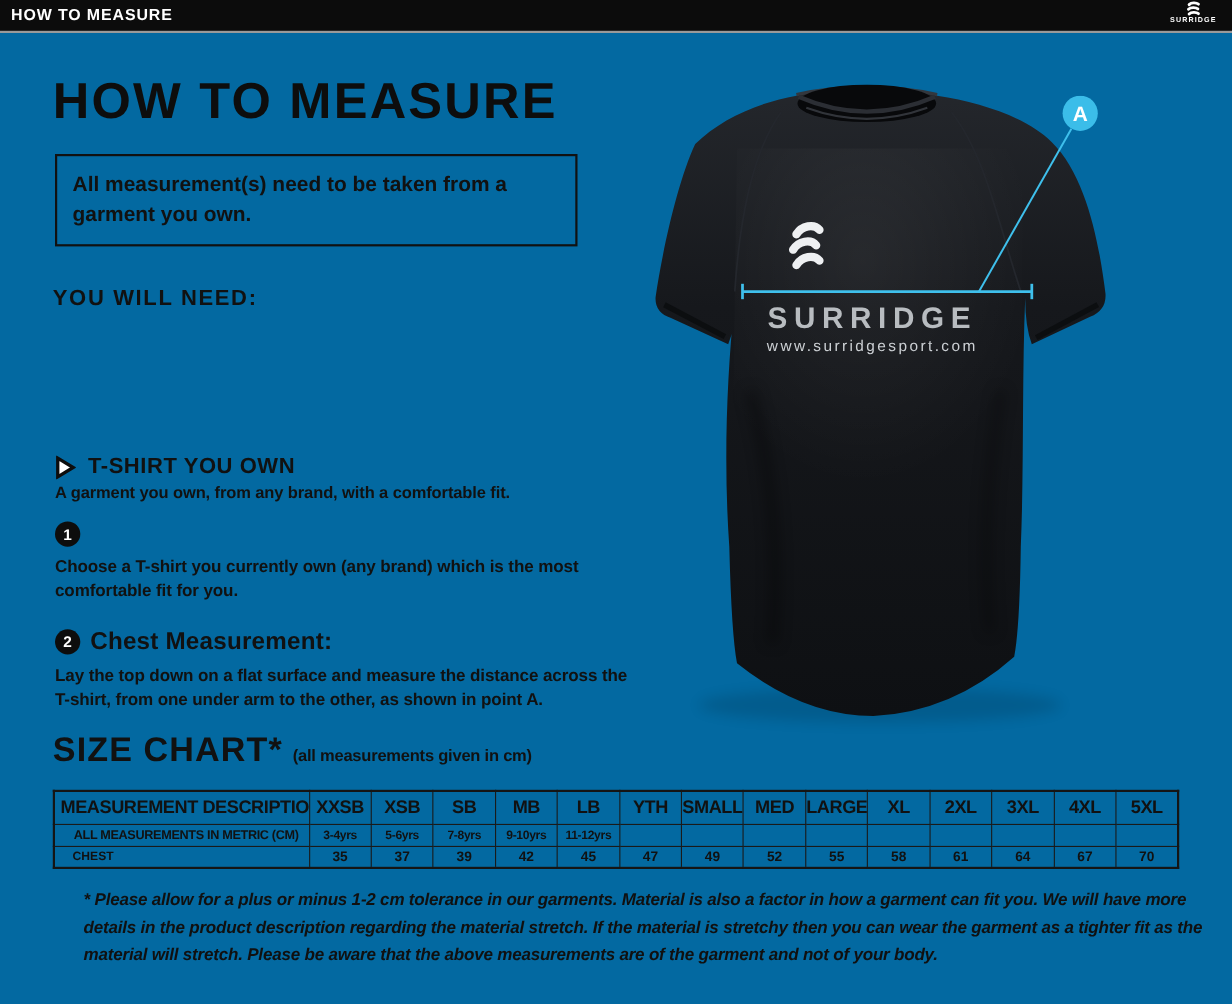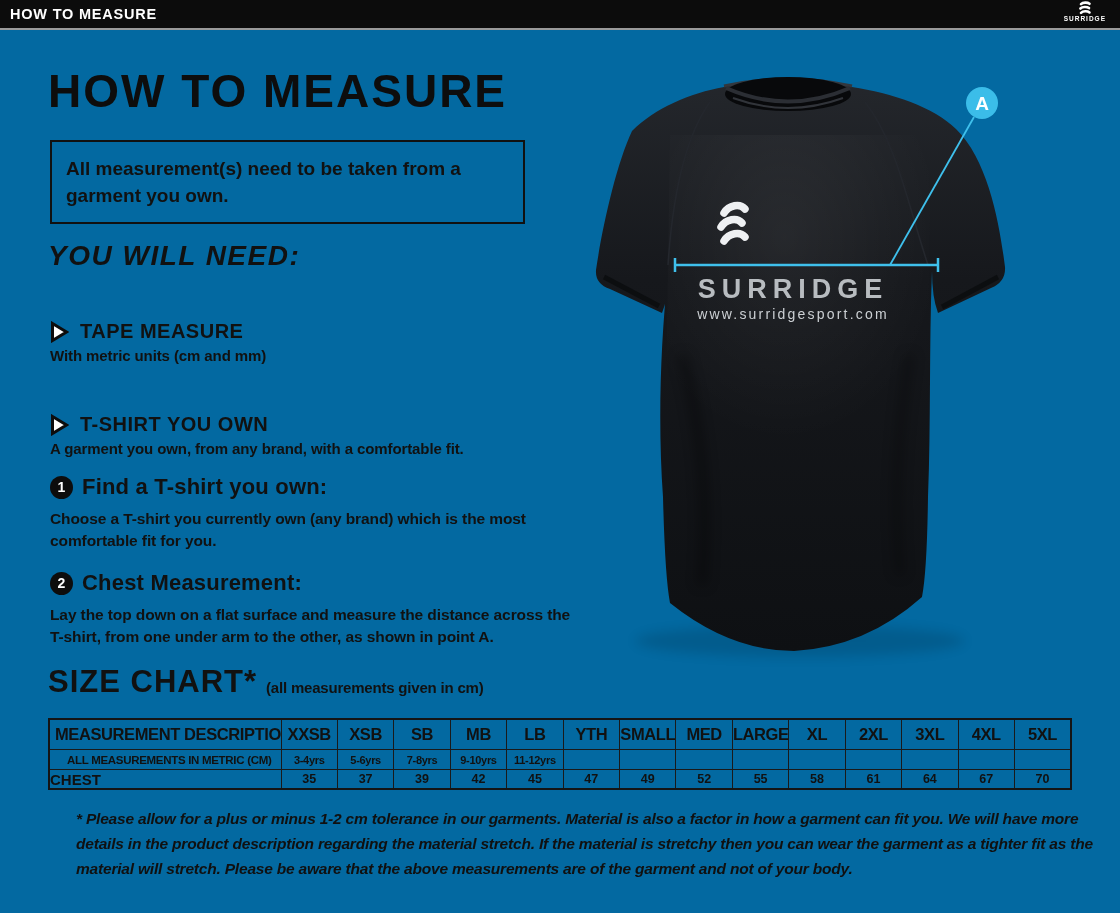--- a/index.html
+++ b/index.html
@@ -8,21 +8,21 @@
   
   .topbar{position:absolute;left:0;top:0;width:1120px;height:28px;background:#0c0c0c;
           border-bottom:2px solid #9a9a9a;display:flex;align-items:center;}
   .topbar-title{color:#fff;font-size:14.5px;font-weight:800;letter-spacing:.8px;margin-left:10px;}
   .topbar-logo{position:absolute;right:14px;top:1px;display:flex;flex-direction:column;align-items:center;}
   .topbar-logo-text{color:#fff;font-size:6.5px;font-weight:700;letter-spacing:1px;margin-top:-1px;}
   
   .h1{position:absolute;left:48px;top:64px;font-size:46px;font-weight:900;letter-spacing:2px;color:#0d0d0d;white-space:nowrap;}
   .notice{position:absolute;left:50px;top:140px;width:443px;border:2.5px solid #111;padding:13px 14px;
           font-size:19px;line-height:27px;font-weight:700;color:#111;}
-  .ywn{position:absolute;left:48px;top:240px;font-size:28px;font-weight:900;letter-spacing:1.5px;font-style:italic;}
+  .ywn{position:absolute;left:48px;top:260px;font-size:20px;font-weight:900;letter-spacing:1.5px;}
   .need{position:absolute;left:50px;width:520px;}
   .need1{top:320px;} .need2{top:391px;margin-top:22px;}
   .need-title-row{display:flex;align-items:center;gap:11px;}
   .need-title{font-size:20px;font-weight:900;letter-spacing:.5px;}
   .need-desc{margin-top:4px;font-size:15px;font-weight:700;letter-spacing:-.1px;}
   .step{position:absolute;left:50px;width:535px;}
   .step1{top:474px;} .step2{top:570px;}
   .step-title-row{display:flex;align-items:center;gap:9px;}
   .badge{width:23px;height:23px;border-radius:50%;background:#0d0d0d;color:#fff;display:flex;
          align-items:center;justify-content:center;font-size:14px;font-weight:800;flex:0 0 23px;}
@@ -35,21 +35,21 @@
   .sc-title{font-size:31px;font-weight:900;letter-spacing:1px;}
   .sc-note{font-size:15px;font-weight:800;margin-left:9px;padding-bottom:4px;letter-spacing:-.2px;}
   table.size{position:absolute;left:48px;top:718px;width:1024px;border-collapse:collapse;
              table-layout:fixed;border:2px solid #151515;}
   table.size th,table.size td{border:1px solid #1a1a1a;padding:0;overflow:hidden;white-space:nowrap;}
   tr.t-head th{height:29px;font-size:16.5px;font-weight:800;letter-spacing:-.4px;text-align:center;}
   tr.t-head th.first{text-align:left;padding-left:5px;}
   tr.t-metric td{height:19px;font-size:11px;font-weight:800;text-align:center;letter-spacing:-.3px;}
   tr.t-metric td.first{text-align:center;padding-left:8px;font-size:11.5px;}
   tr.t-chest td{height:18px;font-size:12.5px;font-weight:700;text-align:center;}
-  tr.t-chest td.first{text-align:left;padding-left:0;font-size:15px;font-weight:800;}
+  tr.t-chest td.first{text-align:left;padding-left:16px;font-size:11px;font-weight:800;}
   .disclaimer{position:absolute;left:48px;top:806px;width:1052px;font-size:15.5px;font-weight:700;
               font-style:italic;line-height:25px;letter-spacing:-.2px;color:#101010;margin-left:28px;}
   
   .shirt-wrap{position:absolute;left:560px;top:55px;width:560px;height:615px;}
 </style>
 </head>
 <body>
 
 <div class="page">
 
@@ -68,44 +68,34 @@
   </div>
 
   <div class="h1">HOW TO MEASURE</div>
 
   <div class="notice">
     <span>All measurement(s) need to be taken from a garment you own.</span>
   </div>
 
   <div class="ywn">YOU WILL NEED:</div>
 
-  <div class="need need1">
-    <div class="need-title-row">
-      <svg width="19" height="22" viewBox="0 0 19 22">
-        <polygon points="2.5,2.5 16.5,11 2.5,19.5" fill="#ffffff" stroke="#0d0d0d" stroke-width="3"></polygon>
-      </svg>
-      <span class="need-title">TAPE MEASURE</span>
-    </div>
-    <div class="need-desc">With metric units (cm and mm)</div>
-  </div>
 
   <div class="need need2">
     <div class="need-title-row">
       <svg width="19" height="22" viewBox="0 0 19 22">
         <polygon points="2.5,2.5 16.5,11 2.5,19.5" fill="#ffffff" stroke="#0d0d0d" stroke-width="3"></polygon>
       </svg>
       <span class="need-title">T-SHIRT YOU OWN</span>
     </div>
     <div class="need-desc">A garment you own, from any brand, with a comfortable fit.</div>
   </div>
 
   <div class="step step1">
     <div class="step-title-row">
       <div class="badge">1</div>
-      <span class="step-title">Find a T-shirt you own:</span>
     </div>
     <div class="step-desc">Choose a T-shirt you currently own (any brand) which is the most comfortable fit for you.</div>
   </div>
 
   <div class="step step2">
     <div class="step-title-row">
       <div class="badge">2</div>
       <span class="step-title">Chest Measurement:</span>
     </div>
     <div class="step-desc">Lay the top down on a flat surface and measure the distance across the T-shirt, from one under arm to the other, as shown in point A.</div>

